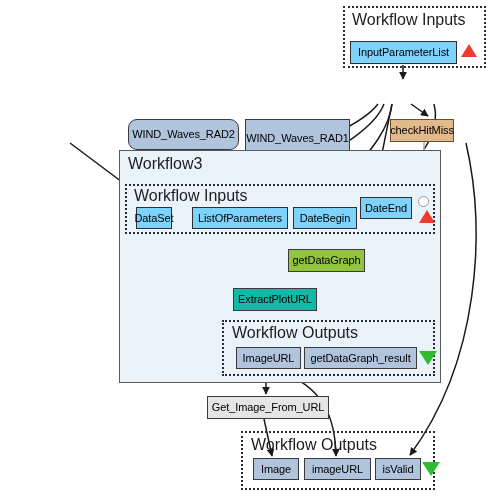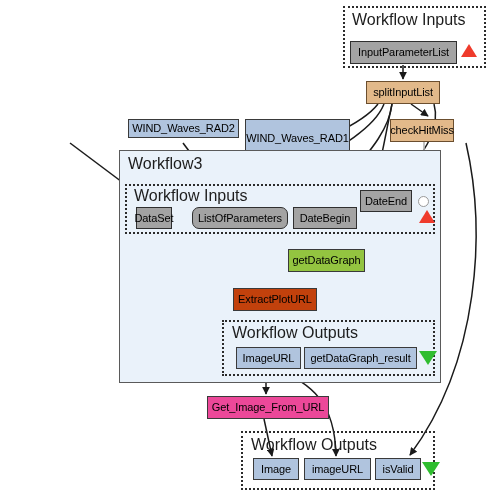--- a/index.html
+++ b/index.html
@@ -50,26 +50,26 @@
     border: 1.4px solid #3c3c3c;
     display: flex;
     align-items: center;
     justify-content: center;
     font-size: 11px;
     color: #000000;
     white-space: nowrap;
     line-height: 1;
     letter-spacing: -0.1px;
   }
-  .n-cyan   { background: #a3a3a3; border-color: #2f2f2f; }
+  .n-cyan   { background: #7dd3fc; border-color: #2f2f2f; }
   .n-steel  { background: #b0c4de; border-color: #3a3a3a; }
   .n-tan    { background: #e2b98a; border-color: #6b4e2e; }
   .n-green  { background: #93c440; border-color: #3a3a3a; }
-  .n-lime   { background: #c2410c; border-color: #3a3a3a; }
-  .n-magenta{ background: #ec4899; border-color: #3a3a3a; }
+  .n-lime   { background: #14b8a6; border-color: #3a3a3a; }
+  .n-magenta{ background: #e5e5e5; border-color: #3a3a3a; }
   
   .tri-up {
     position: absolute;
     width: 0; height: 0;
     border-left: 8px solid transparent;
     border-right: 8px solid transparent;
     border-bottom: 13px solid #ef3b2c;
   }
   .tri-up::after {
     content: "";
@@ -157,35 +157,34 @@
     <g fill="none" stroke="#b3b3b3" stroke-width="1.6">
       <path d="M 424,142 L 424,208"></path>
     </g>
   </svg>
 
   <div class="dotted-box" style="left:343px; top:6px; width:143px; height:62px;"></div>
   <div class="container-label" style="left:352px; top:14px;">Workflow Inputs</div>
   <div class="node n-cyan" style="left:350px; top:41px; width:107px; height:23px;">InputParameterList</div>
   <div class="tri-up" style="left:461px; top:44px;"></div>
 
-  <div class="node n-tan" style="left:366px; top:81px; width:74px; height:23px;">splitInputList</div>
   <div class="node n-tan" style="left:390px; top:119px; width:64px; height:23px;">checkHitMiss</div>
 
-  <div class="node n-steel" style="left:128px; top:119px; width:111px; height:19px;">WIND_Waves_RAD2</div>
+  <div class="node n-steel" style="left:128px; top:119px; width:111px; height:31px;border-radius:9px;">WIND_Waves_RAD2</div>
   <div class="node n-steel" style="left:245px; top:119px; width:105px; height:38px;">WIND_Waves_RAD1</div>
 
   <div class="solid-box" style="left:119px; top:150px; width:322px; height:233px;"></div>
   <div class="container-label" style="left:128px; top:158px;">Workflow3</div>
 
   <div class="dotted-box" style="left:125px; top:184px; width:310px; height:50px;"></div>
   <div class="container-label" style="left:134px; top:190px;">Workflow Inputs</div>
   <div class="node n-cyan" style="left:136px; top:207px; width:36px; height:22px;">DataSet</div>
-  <div class="node n-cyan" style="left:192px; top:207px; width:96px; height:22px;border-radius:7px;">ListOfParameters</div>
+  <div class="node n-cyan" style="left:192px; top:207px; width:96px; height:22px;">ListOfParameters</div>
   <div class="node n-cyan" style="left:293px; top:207px; width:64px; height:22px;">DateBegin</div>
-  <div class="node n-cyan" style="left:360px; top:190px; width:52px; height:22px;">DateEnd</div>
+  <div class="node n-cyan" style="left:360px; top:197px; width:52px; height:22px;">DateEnd</div>
   <div class="port-circle" style="left:418px; top:196px;"></div>
   <div class="tri-up" style="left:419px; top:210px;"></div>
 
   <div class="node n-green" style="left:263px; top:249px; width:77px; height:23px;margin-left:25px;">getDataGraph</div>
   <div class="node n-lime" style="left:233px; top:288px; width:84px; height:23px;">ExtractPlotURL</div>
 
   <div class="dotted-box" style="left:222px; top:320px; width:213px; height:56px;"></div>
   <div class="container-label" style="left:232px; top:327px;">Workflow Outputs</div>
   <div class="node n-steel" style="left:236px; top:347px; width:65px; height:22px;">ImageURL</div>
   <div class="node n-steel" style="left:304px; top:347px; width:113px; height:22px;">getDataGraph_result</div>

